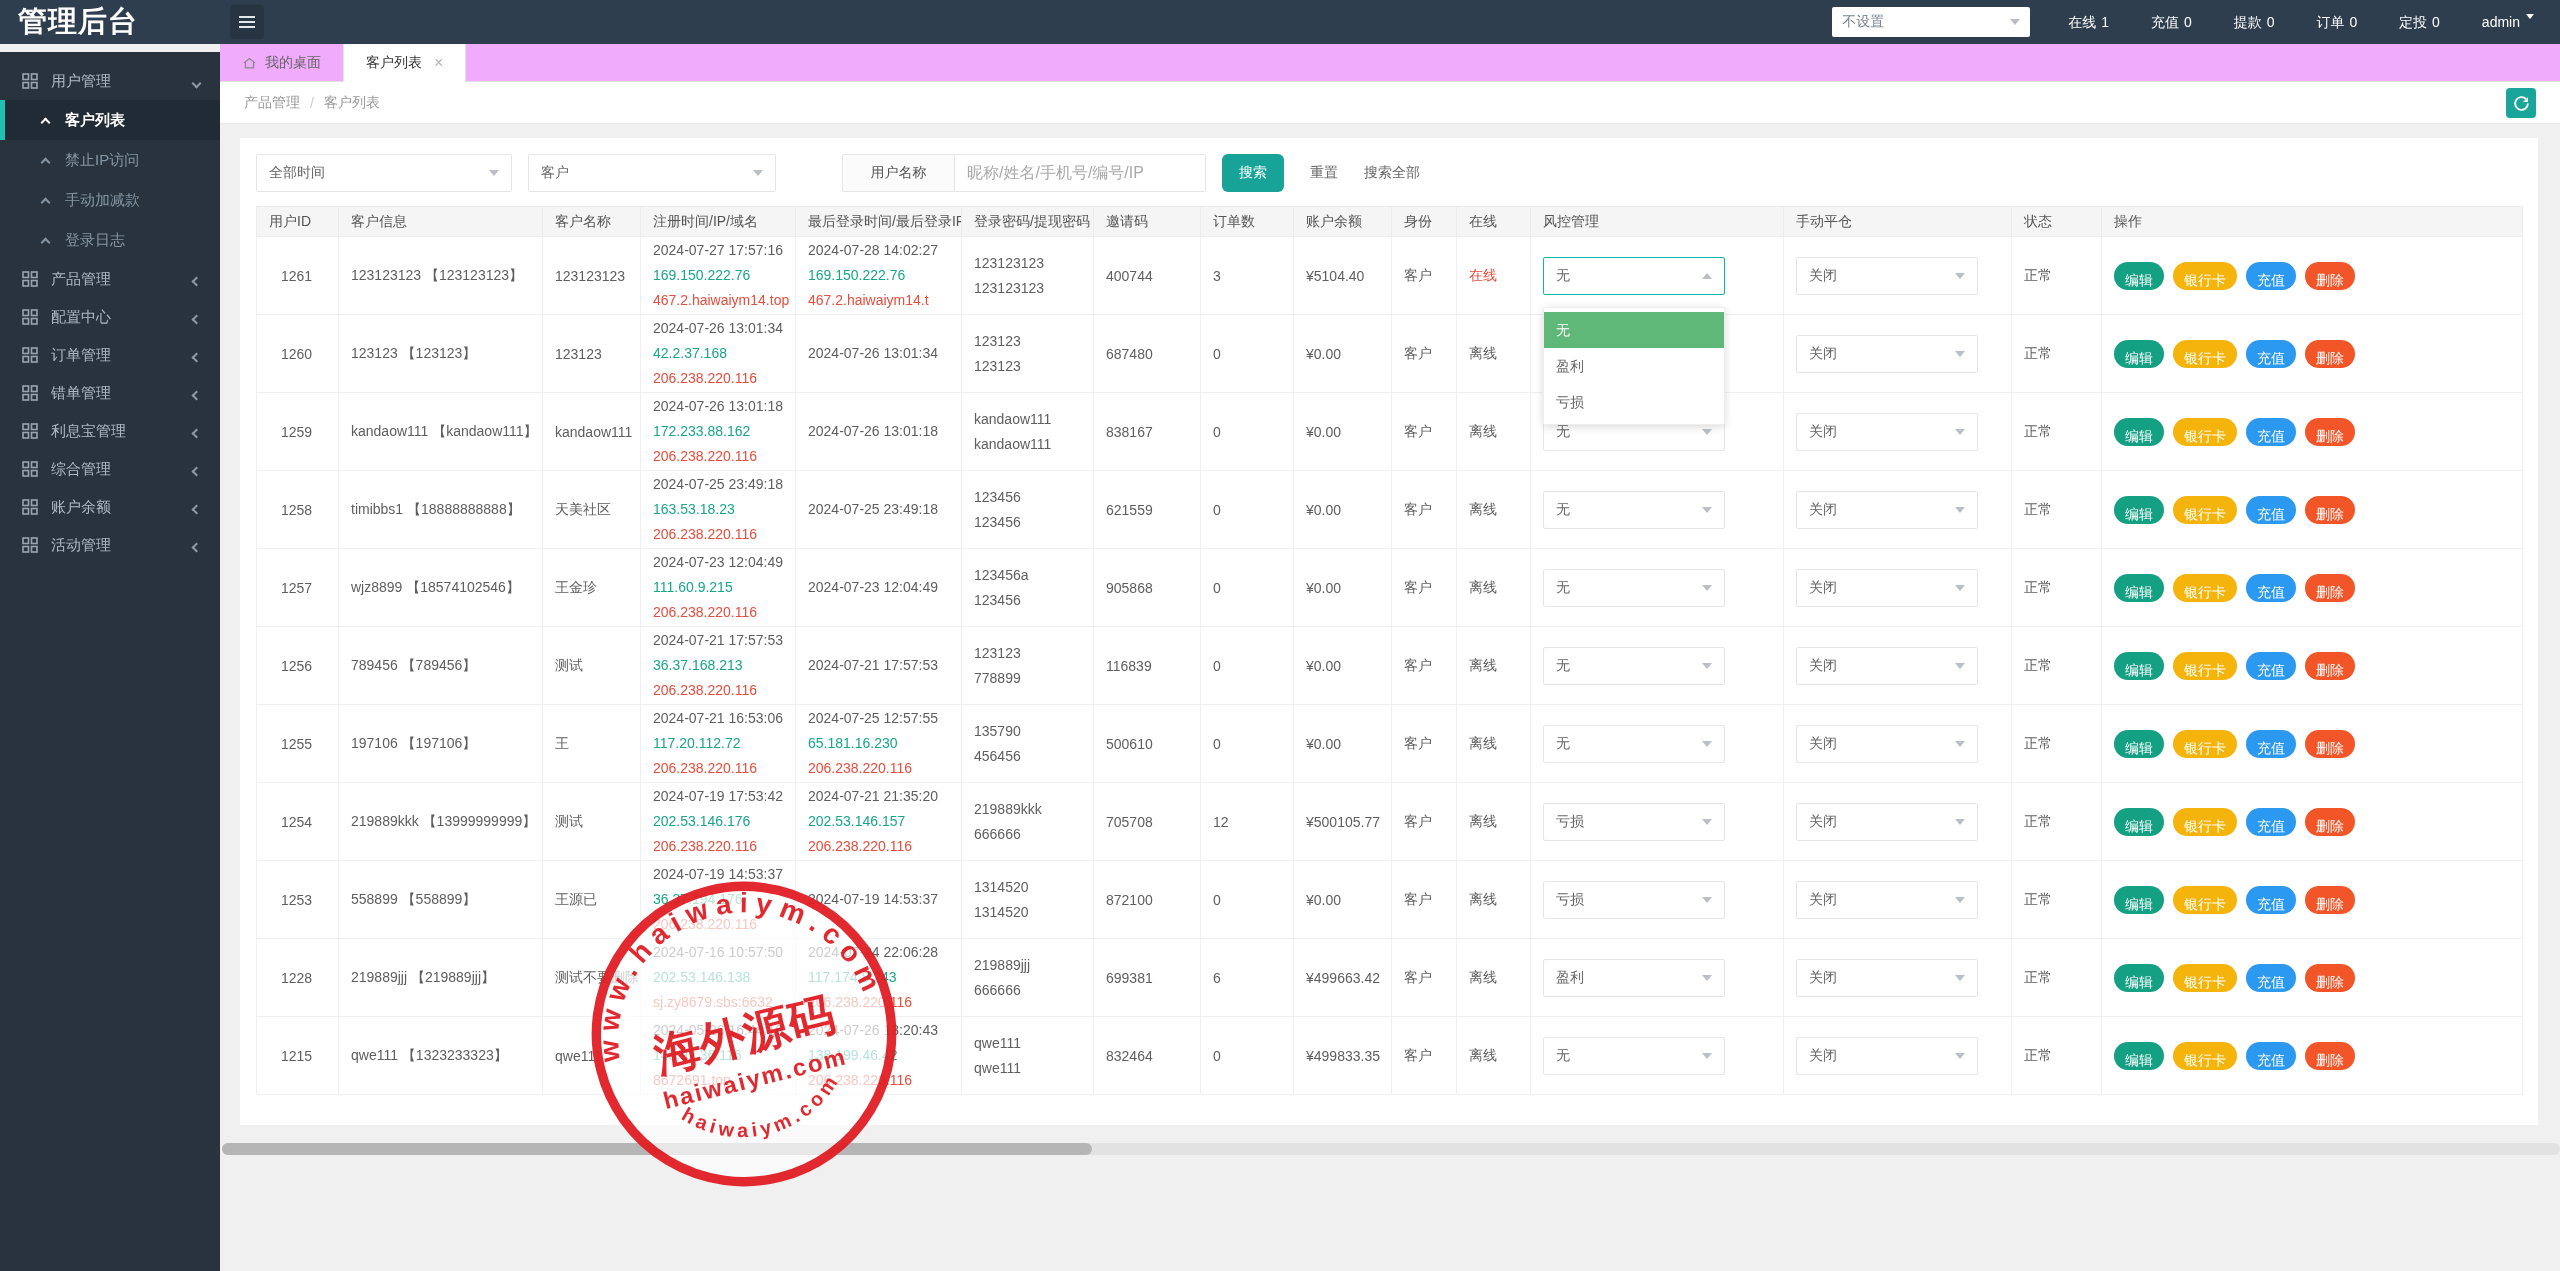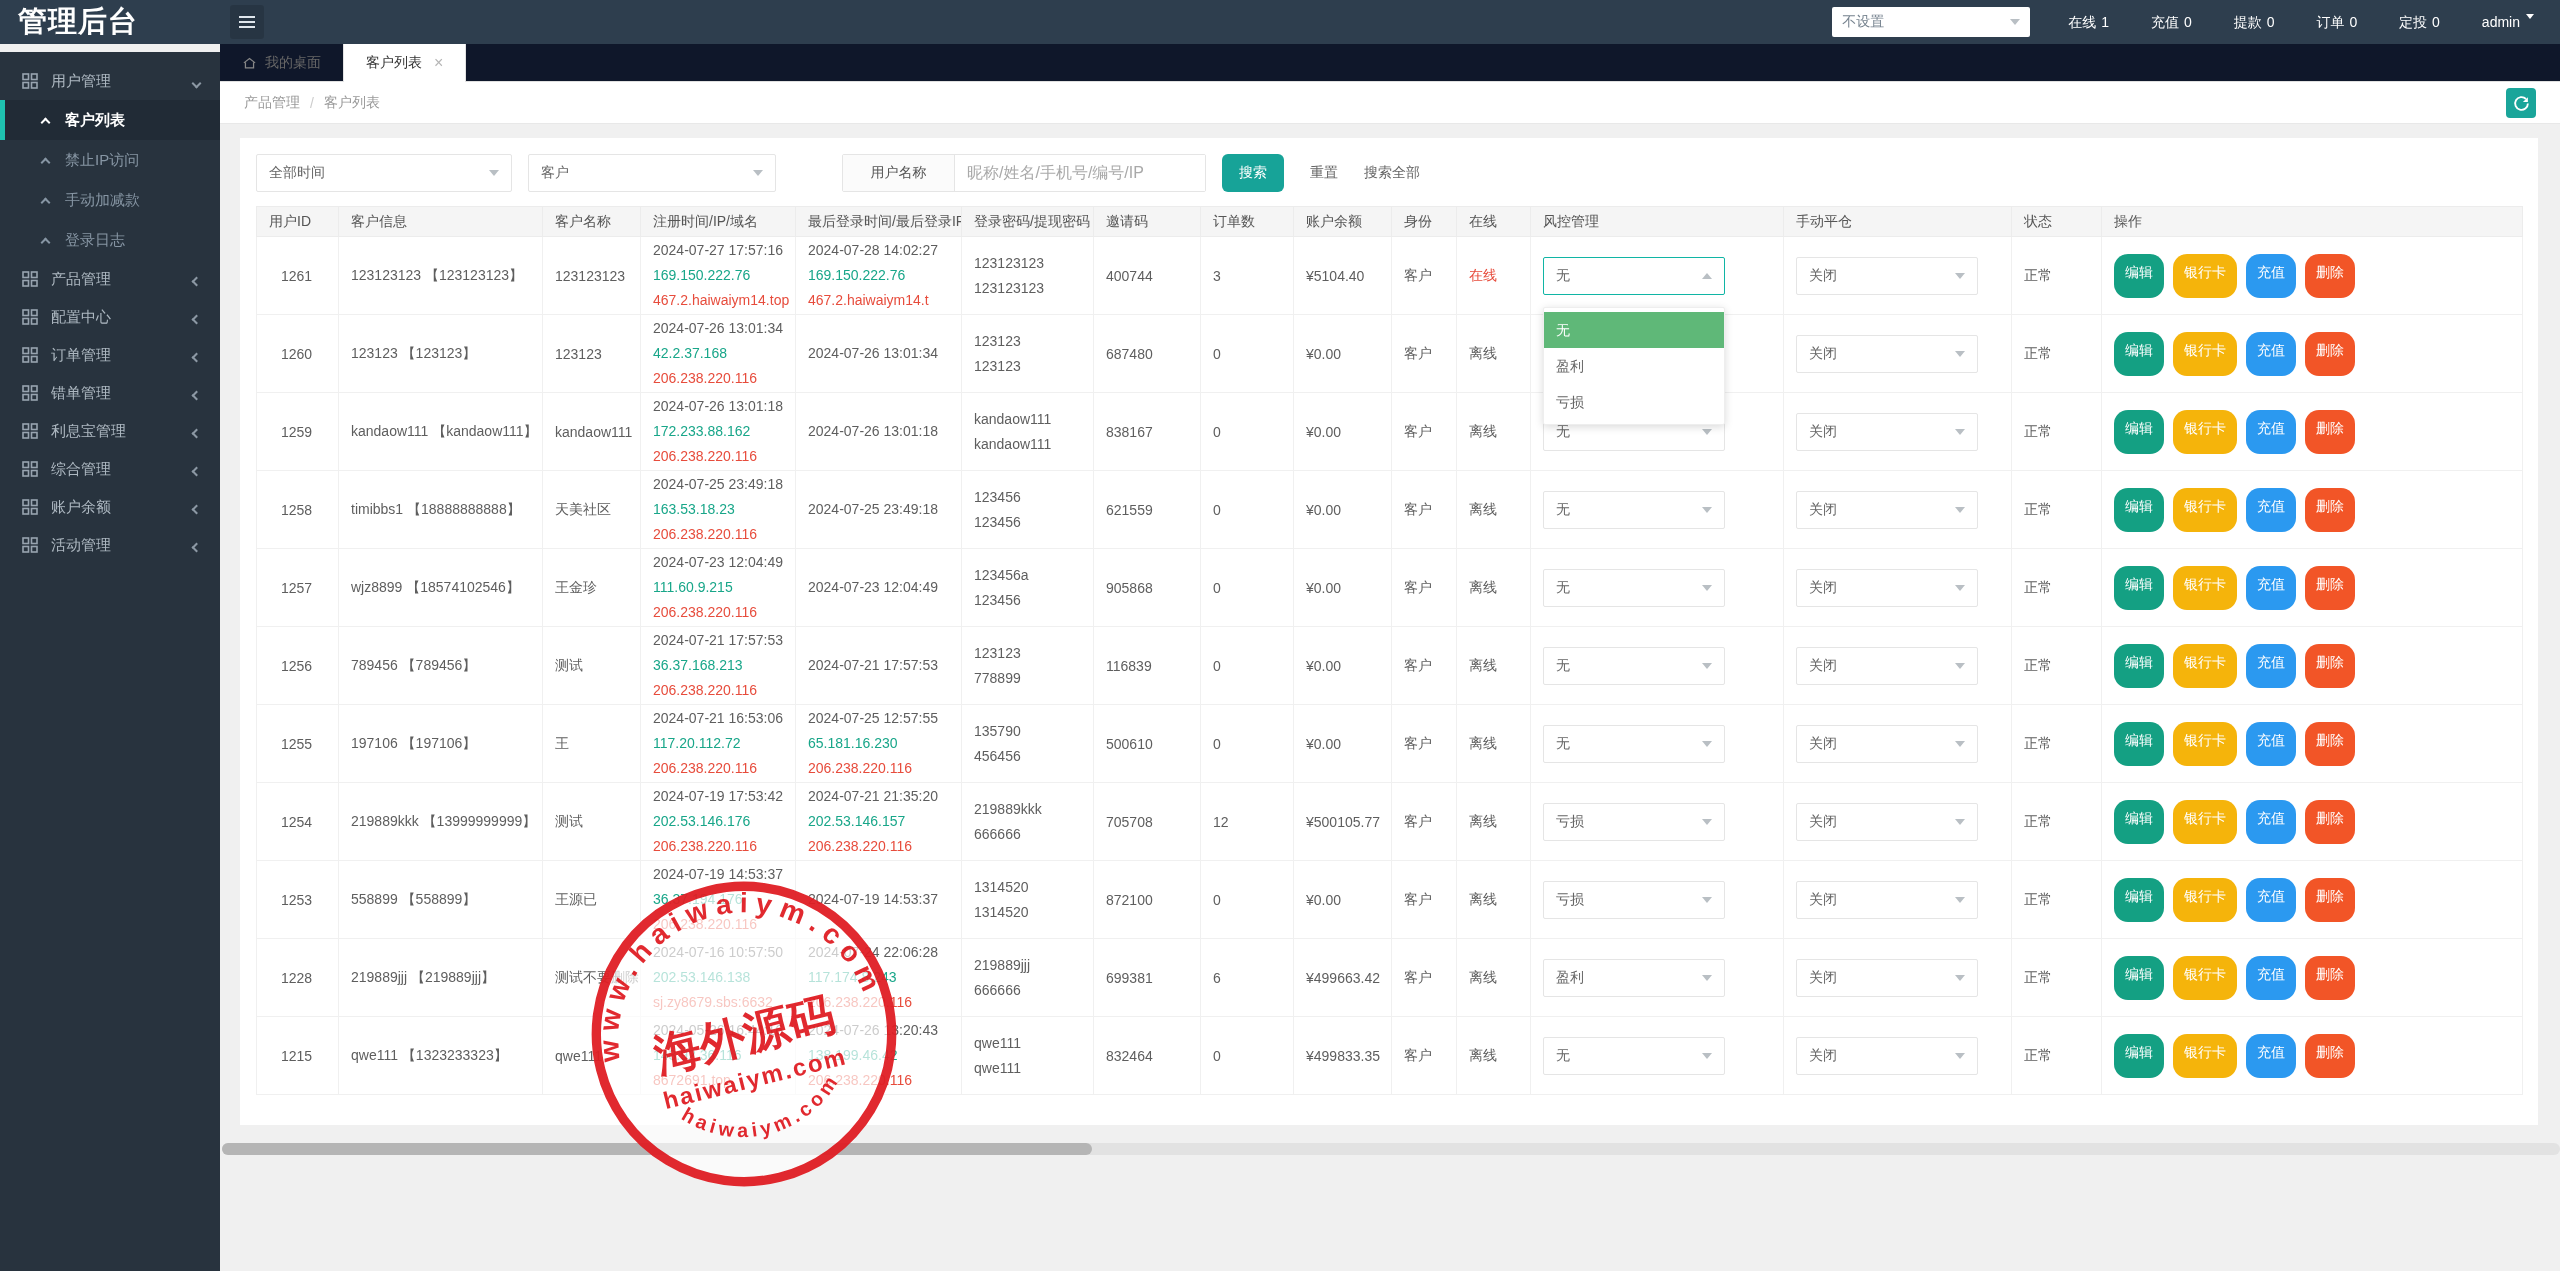--- a/index.html
+++ b/index.html
@@ -37,21 +37,21 @@
   .cchev.left { transform:rotate(45deg); }
   .cchev.right { transform:rotate(135deg); }
   .sub-item { height:40px; display:flex; align-items:center; color:#8796a4; font-size:15px;
     padding-left:42px; cursor:pointer; }
   .sub-item .arr { margin-right:16px; color:#8796a4; }
   .sub-item.active { background:#212b36; color:#fff; font-weight:bold; border-left:5px solid #1fc2b0; padding-left:37px; }
   .sub-item.active .arr { color:#fff; }
 
   
   .main { position:absolute; top:44px; left:220px; right:0; bottom:0; }
-  .tabbar { height:38px; background:#0f172a; border-bottom:1px solid #e0e0e0; display:flex; }
+  .tabbar { height:38px; background:#f0abfc; border-bottom:1px solid #e0e0e0; display:flex; }
   .tab { height:38px; display:flex; align-items:center; padding:0 22px; font-size:14px; color:#666;
     border-right:1px solid #e3e3e3; cursor:pointer; gap:8px; }
   .tab.active { background:#fff; color:#333; }
   .tab .close-x { color:#b5b5b5; font-size:16px; margin-left:4px; }
   .breadcrumb { position:relative; height:42px; background:#fff; display:flex; align-items:center;
     padding-left:24px; font-size:14px; color:#999; border-bottom:1px solid #e8e8e8; }
   .crumb-sep { margin:0 10px; color:#ccc; }
   .refresh-btn { position:absolute; right:24px; top:6px; width:30px; height:30px; background:#1aa59a;
     border-radius:4px; display:flex; align-items:center; justify-content:center; cursor:pointer; }
 
@@ -85,21 +85,21 @@
   .select { position:relative; width:182px; height:38px; border:1px solid #e5e5e5; border-radius:2px;
     background:#fff; color:#666; font-size:14px; display:flex; align-items:center;
     justify-content:space-between; padding:0 12px; cursor:pointer; }
   .select.open { border-color:#10b5a5; }
   .risk-cell { position:relative; }
   .dd-panel { position:absolute; left:12px; top:70px; width:182px; background:#fff; border:1px solid #eee;
     border-radius:2px; box-shadow:0 2px 8px rgba(0,0,0,.15); z-index:30; padding:4px 0; }
   .dd-option { height:36px; line-height:36px; padding:0 12px; font-size:14px; color:#666; cursor:pointer; }
   .dd-option.sel { background:#5FB878; color:#fff; }
 
-  .ops a { display:inline-block; height:44px; line-height:36px; padding:0 11px; margin-right:9px;
+  .ops a { display:inline-block; height:28px; line-height:36px; padding:0 11px; margin-right:9px;
     border-radius:14px; color:#fff; font-size:14px; text-decoration:none; cursor:pointer; }
   .op-edit { background:#14a083; } .op-bank { background:#f5b40b; }
   .op-recharge { background:#2b99f0; } .op-delete { background:#f25527; }
 
   
   .hscroll { position:absolute; left:222px; right:0; top:1143px; height:12px; background:#e2e2e2;
     border-radius:6px; z-index:45; }
   .hscroll .thumb { width:870px; height:12px; background:#b5b5b5; border-radius:6px; cursor:grab; }
 
   .stamp { position:absolute; left:588px; top:878px; width:312px; height:312px;

